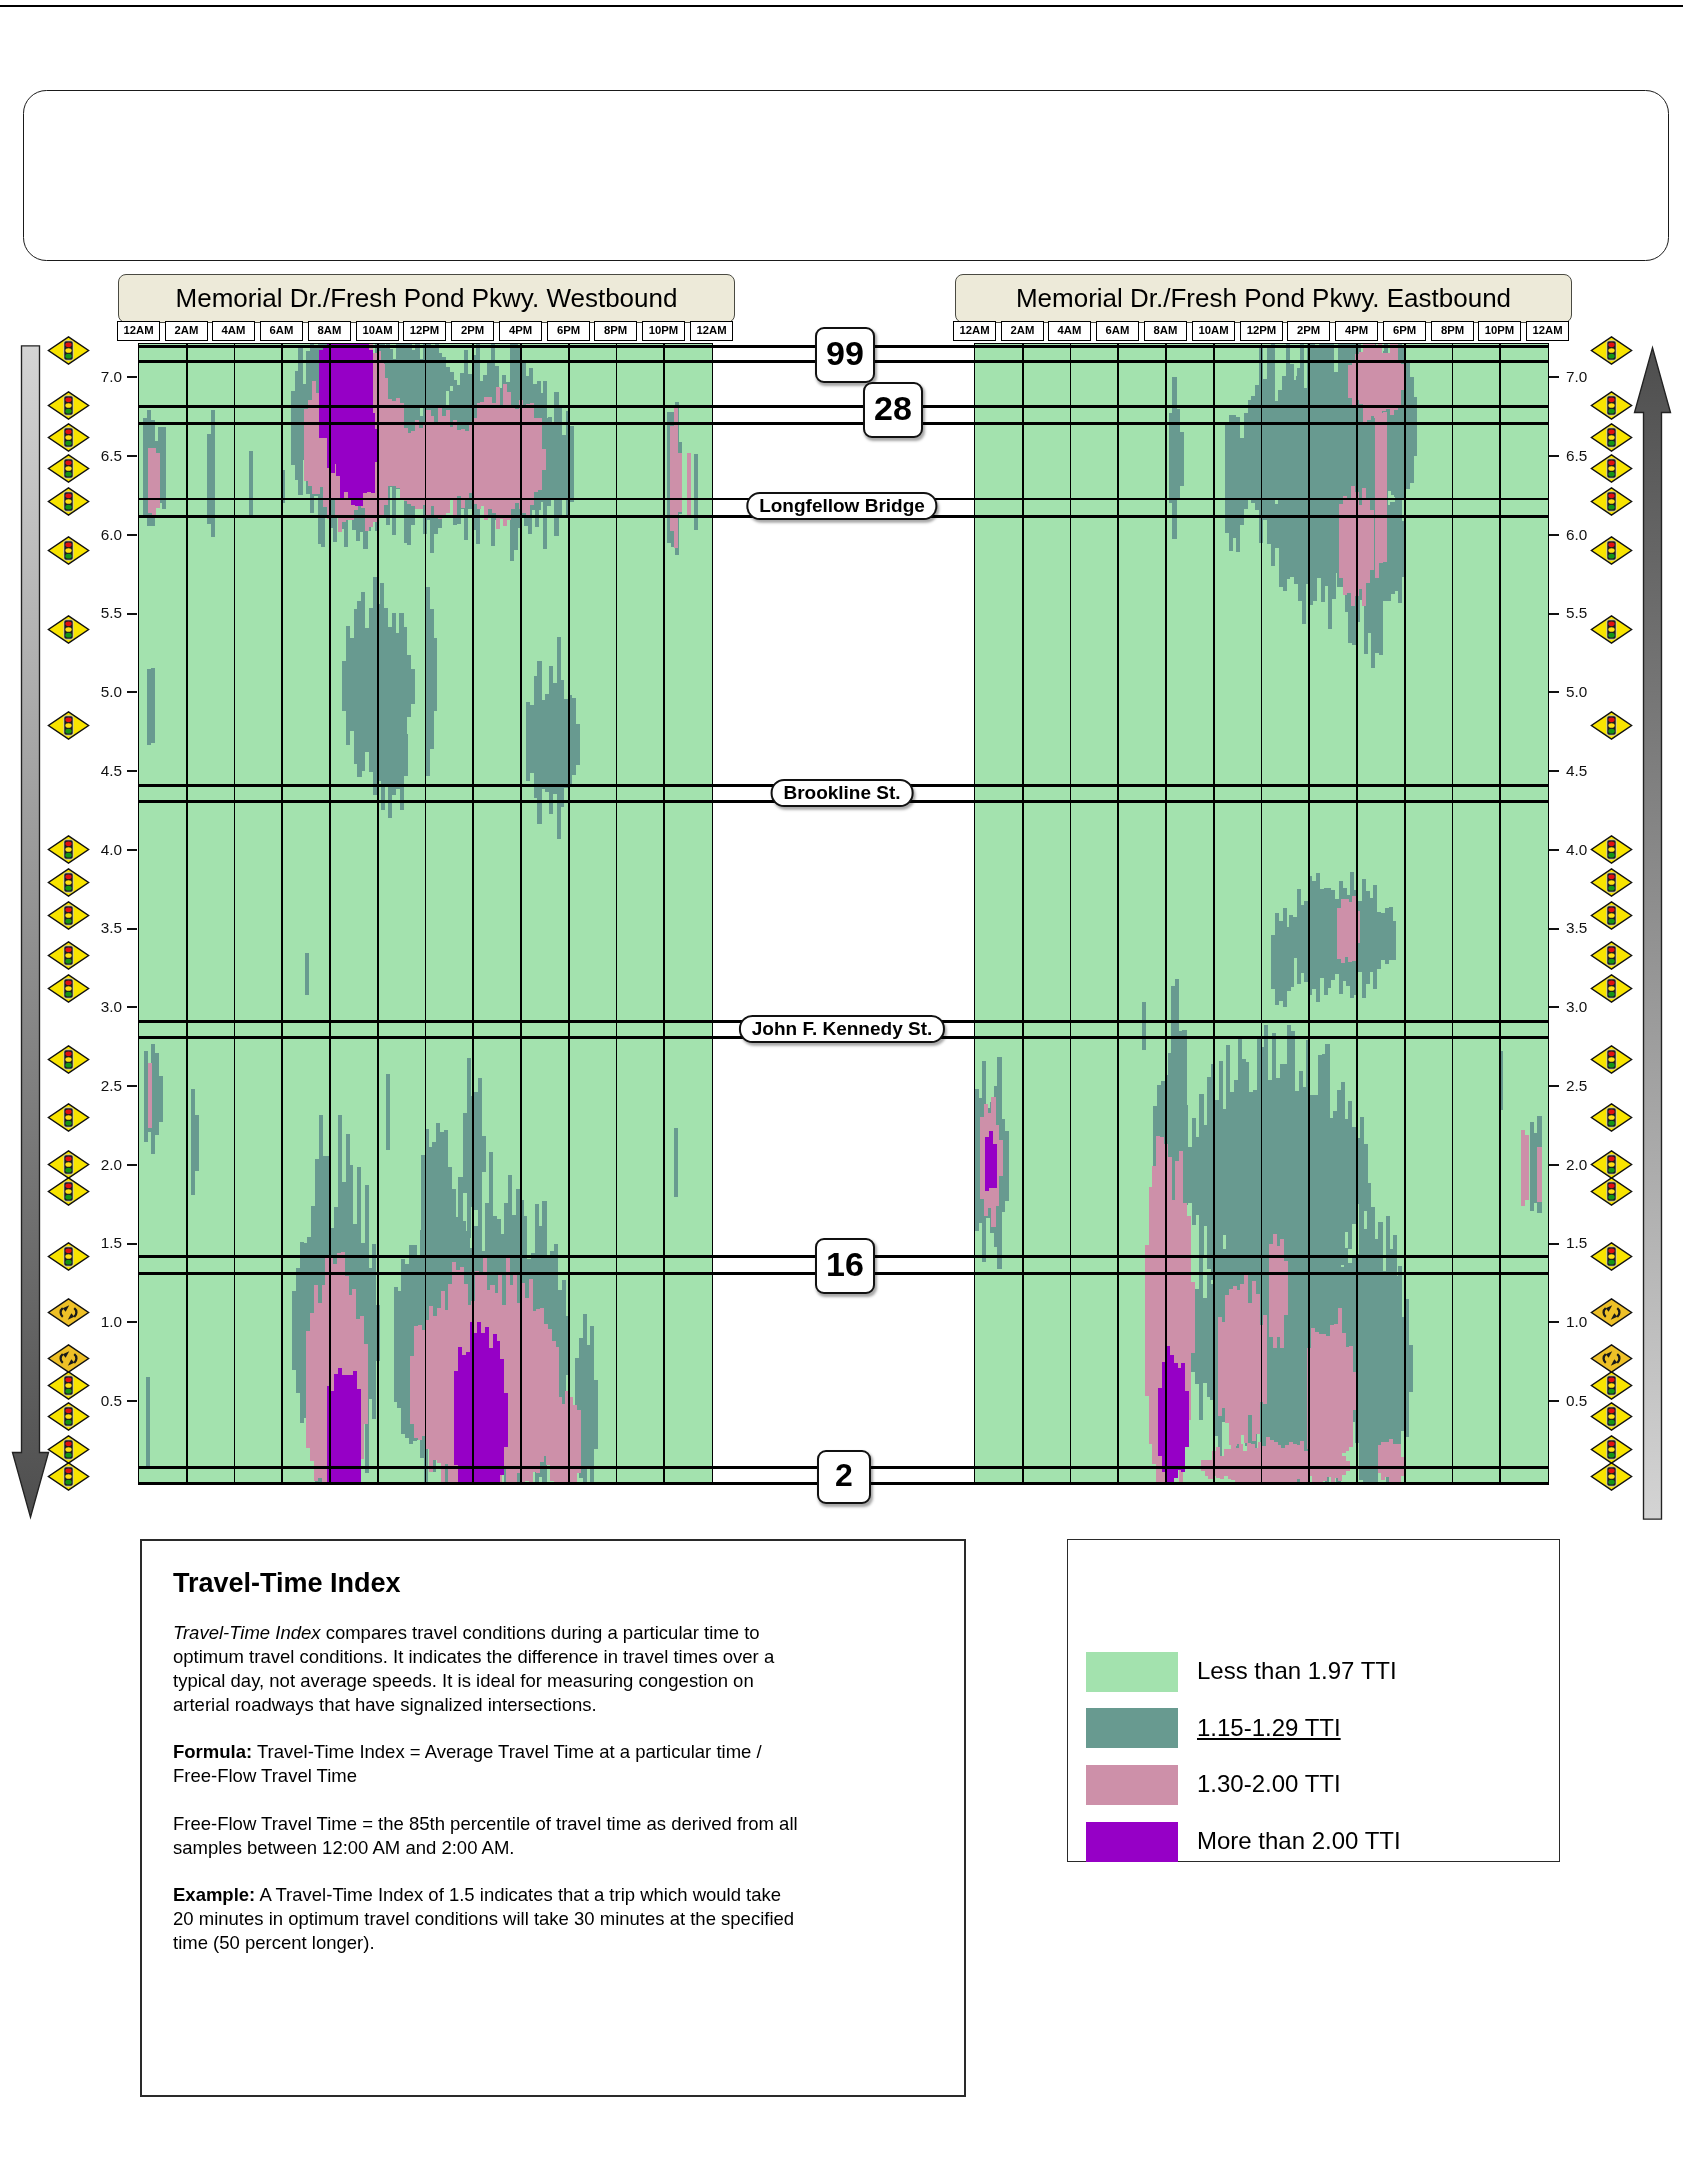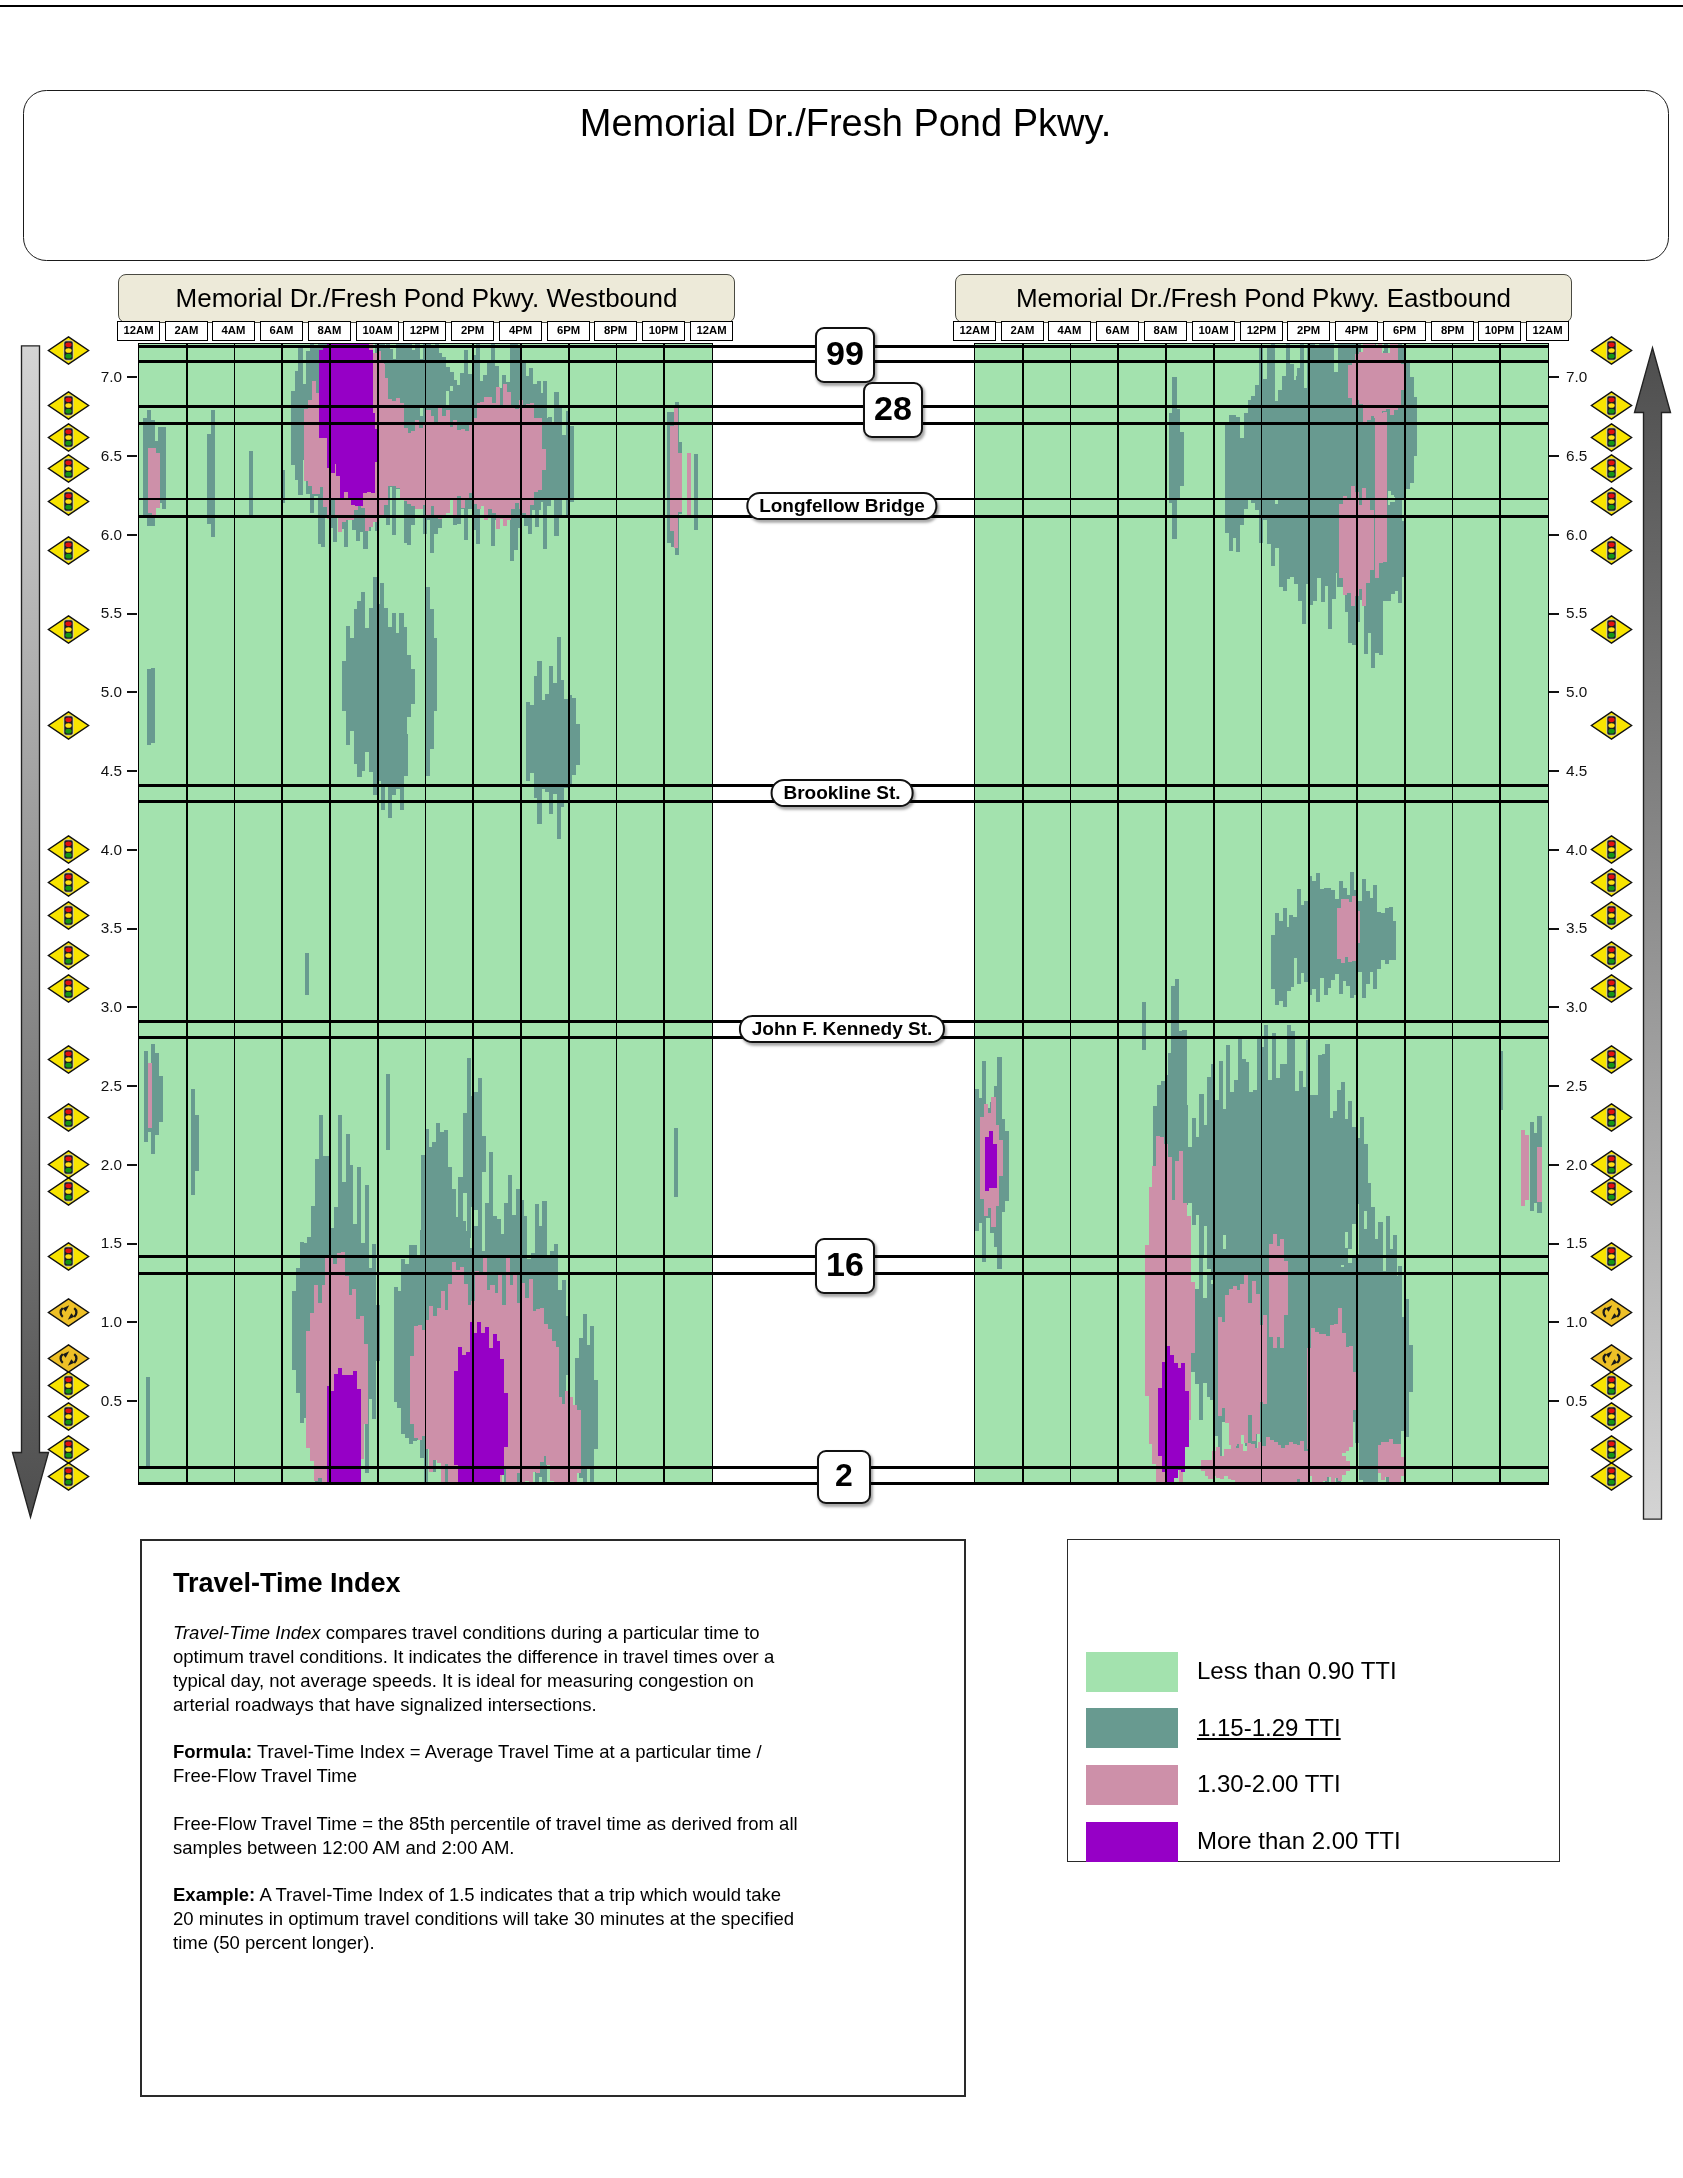--- a/index.html
+++ b/index.html
@@ -41,21 +41,20 @@
   .info-box p{font-size:18.5px;line-height:1.3;margin:0 0 23.4px 0;}
   .lead-bold{font-weight:bold;}
   .lead-italic{font-style:italic;}
 </style>
 </head>
 <body>
 
 <div class="abs top-rule"></div>
 
 <div class="abs title-box">
-  <div>Memorial Dr./Fresh Pond Pkwy.</div>
 </div>
 
 <div class="abs hdr hdr-west">Memorial Dr./Fresh Pond Pkwy. Westbound</div>
 <div class="abs hdr hdr-east">Memorial Dr./Fresh Pond Pkwy. Eastbound</div>
 
 <div class="abs panel" id="panel-west" style="left:138px;">
     <svg width="573" height="1140" viewBox="0 0 24 7.234" preserveAspectRatio="none" shape-rendering="crispEdges">
       <rect x="0" y="0" width="24" height="7.234" fill="#a3e2ae"></rect>
       <rect x="0.160" y="0.467" width="0.171" height="0.637" fill="#689a90"></rect>
       <rect x="0.320" y="0.418" width="0.171" height="0.735" fill="#689a90"></rect>
@@ -1520,20 +1519,20 @@
 <div class="abs " style="left:1629px;top:345px;width:47px;height:1175px;z-index:1;"><svg width="47" height="1175" viewBox="0 0 52 1305">
   <defs>
         <linearGradient id="gR" x1="0" y1="0" x2="0" y2="1">
   <stop offset="0" stop-color="#4e4e4e"></stop>
           <stop offset="1" stop-color="#d4d4d4"></stop>
         </linearGradient>
       </defs>
   <path d="M16,1304 v-1229 h-10 l20,-72 20,72 h-10 v1229 z" fill="url(#gR)" stroke="#222" stroke-width="1.5"></path>
     </svg></div>
 <div class="abs legend-swatch" style="top:1652px;background:#a3e2ae;z-index:7;"></div>
-<div class="abs legend-item-label" style="top:1657px;z-index:7;">Less than 0.90 TTI</div>
+<div class="abs legend-item-label" style="top:1657px;z-index:7;">Less than 1.97 TTI</div>
 <div class="abs legend-swatch" style="top:1708px;background:#689a90;z-index:7;"></div>
 <div class="abs legend-item-label" style="top:1714px;z-index:7;text-decoration:underline;">1.15-1.29 TTI</div>
 <div class="abs legend-swatch" style="top:1765px;background:#cd90a9;z-index:7;"></div>
 <div class="abs legend-item-label" style="top:1770px;z-index:7;">1.30-2.00 TTI</div>
 <div class="abs legend-swatch" style="top:1822px;background:#9600c6;z-index:7;"></div>
 <div class="abs legend-item-label" style="top:1827px;z-index:7;">More than 2.00 TTI</div>
 
 
 </body></html>

